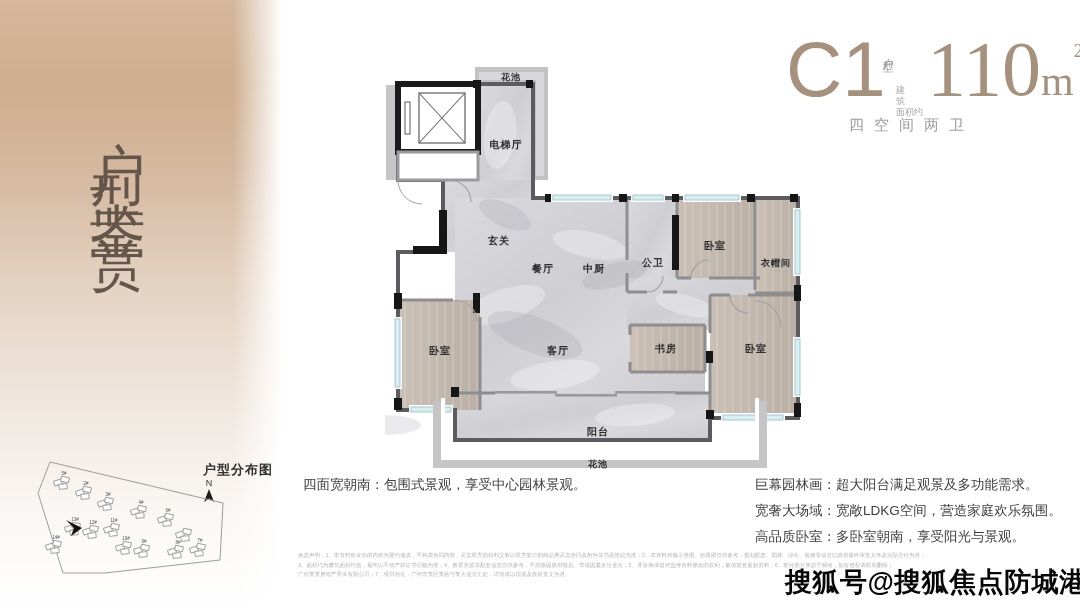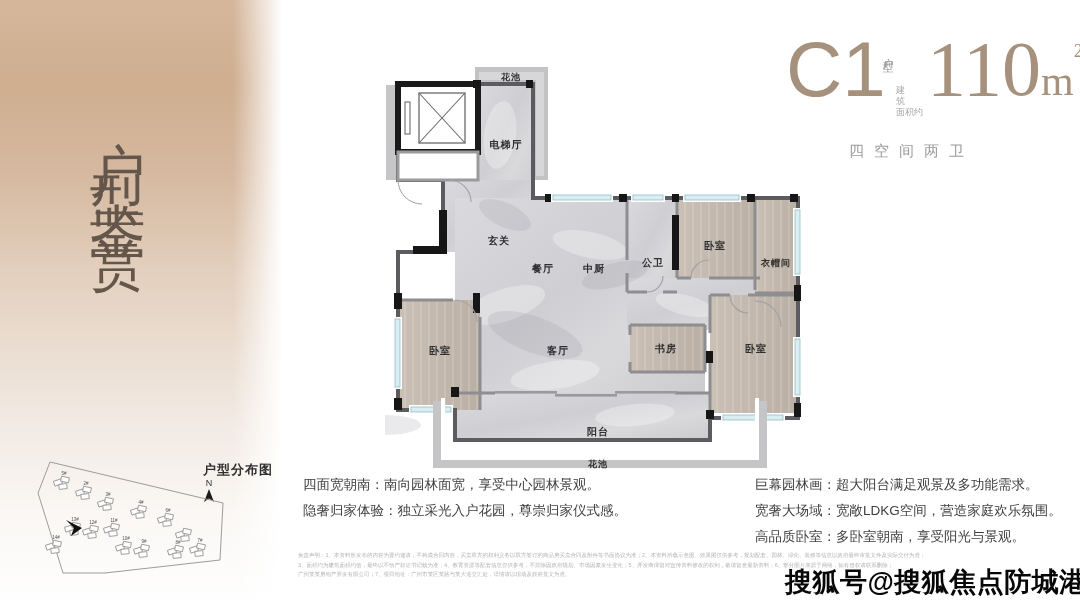--- a/index.html
+++ b/index.html
@@ -26,21 +26,21 @@
   .hd-c1{left:786px;top:30px;font-family:Liberation Sans, sans-serif;
     font-size:78px;line-height:1;color:#a5917c;}
   .hd-unitlabel{left:880px;top:49px;writing-mode:vertical-rl;text-orientation:upright;
     font-size:11px;color:#8f8f8f;letter-spacing:4px;}
   .hd-arealabel{left:896px;top:85px;font-size:9px;color:#a3a3a3;line-height:11px;width:36px;}
   .hd-arealabel .l1{letter-spacing:7px;}
   .hd-110{left:927px;top:30px;font-family:"Liberation Serif","DejaVu Serif",serif;
     font-size:78px;line-height:1;color:#a5917c;}
   .hd-110 .unit{font-size:42px;}
   .hd-110 sup{font-size:18px;vertical-align:38px;}
-  .hd-sub{left:849px;top:116px;font-size:15px;letter-spacing:10px;color:#9c9c9c;margin-top:26px;}
+  .hd-sub{left:849px;top:116px;font-size:15px;letter-spacing:10px;color:#9c9c9c;}
 
   
   .plan{left:385px;top:55px;width:430px;height:430px;}
   .plan text{font-family:"Liberation Sans","DejaVu Sans",sans-serif;}
 
   
   .features{top:472px;font-size:13.5px;color:#3e3e3e;line-height:26px;white-space:nowrap;}
   .features.fl{left:303px;} .features.fr{left:755px;}
 
   
@@ -322,22 +322,21 @@
     <text x="281" y="297">书房</text>
     <text x="55" y="299">卧室</text>
     <text x="371" y="297">卧室</text>
     <text x="213" y="380">阳台</text>
     <text x="213" y="412" font-size="9">花池</text>
   </g>
 </svg>
 </div>
 
 <div class="abs features fl">
-  <div>四面宽朝南：南向园林面宽，享受中心园林景观。</div>
-  <div>隐奢归家体验：独立采光入户花园，尊崇归家仪式感。</div>
+  <div>四面宽朝南：包围式景观，享受中心园林景观。</div>
 </div>
 <div class="abs features fr">
   <div>巨幕园林画：超大阳台满足观景及多功能需求。</div>
   <div>宽奢大场域：宽敞LDKG空间，营造家庭欢乐氛围。</div>
   <div>高品质卧室：多卧室朝南，享受阳光与景观。</div>
 </div>
 
 <div class="abs disclaimer">
   <div>免责声明：1、本资料所发布的内容为要约邀请，不构成合同内容，买卖双方的权利义务以双方签订的商品房买卖合同及附件等书面协议为准；2、本资料所载示意图、效果图仅供参考，规划配套、园林、绿化、装修等信息以政府最终审批文件及实际交付为准；</div>
   <div>3、面积均为建筑面积约值，最终以不动产权证书记载为准；4、教育资源等配套信息仅供参考，不排除因政府规划、市场因素发生变化；5、开发商保留对宣传资料修改的权利，敬请留意最新资料；6、部分图片来源于网络，如有侵权请联系删除；</div>

